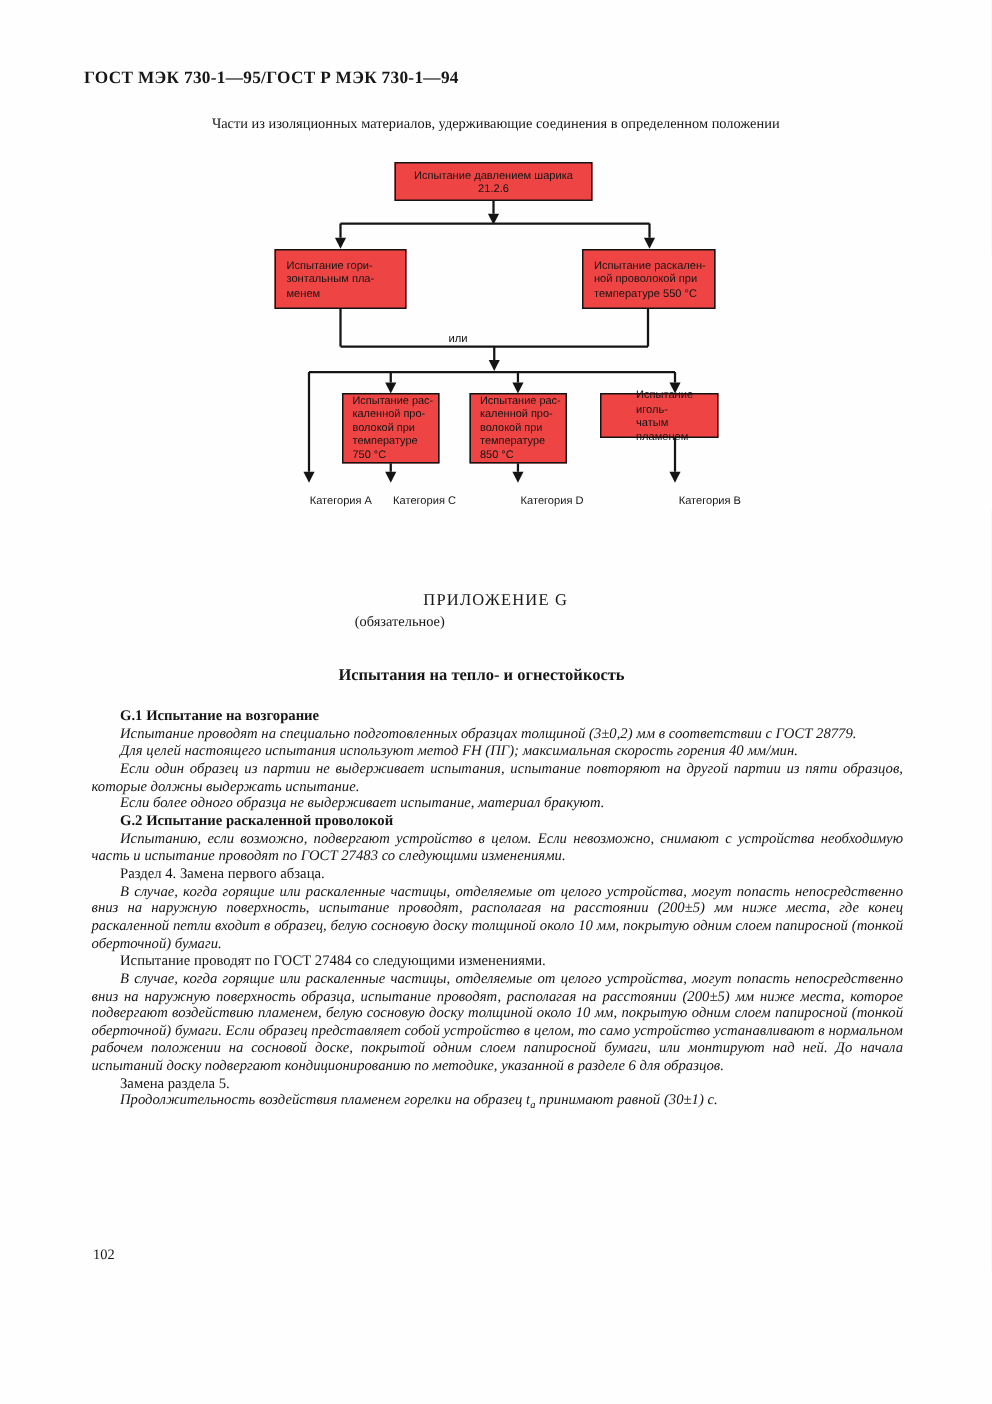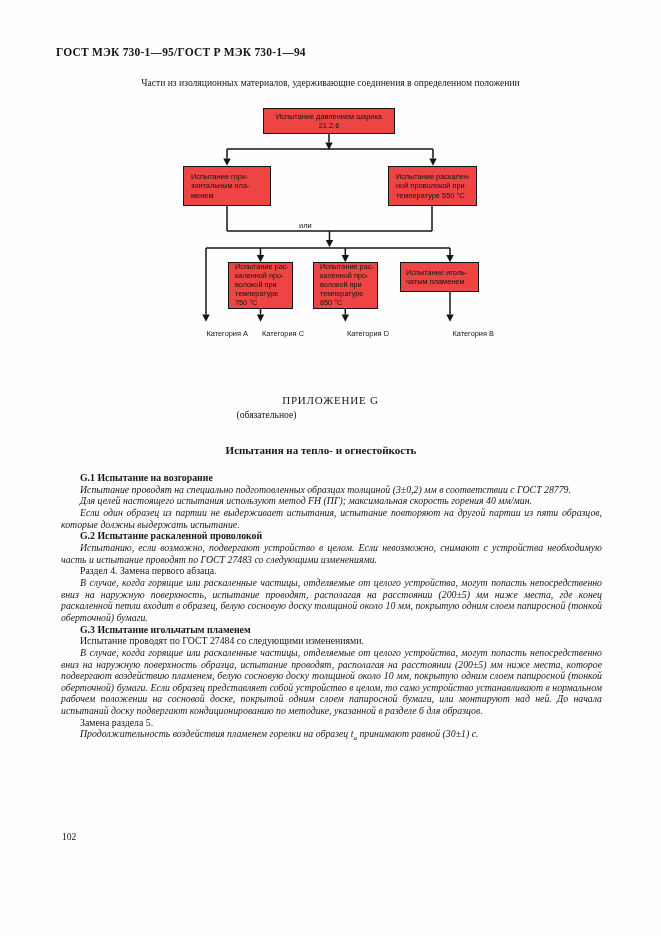--- a/index.html
+++ b/index.html
@@ -31,21 +31,21 @@
     color:#141414;
     white-space:pre-line;
     display:flex;flex-direction:column;justify-content:center;
     background:#ef4444;
   }
   .b-ball{left:263px;top:108px;width:132px;height:26px;text-align:center;align-items:center;}
   .b-flame{left:183px;top:166px;width:88px;height:40px;padding-left:7px;}
   .b-wire550{left:388px;top:166px;width:89px;height:40px;padding-left:7px;}
   .b-wire750{left:228px;top:262px;width:65px;height:47px;padding-left:6px;font-size:7.3px;line-height:8.9px;}
   .b-wire850{left:313px;top:262px;width:65px;height:47px;padding-left:6px;font-size:7.3px;line-height:8.9px;}
-  .b-needle{left:400px;top:262px;width:79px;height:30px;padding-left:5px;}
+  .b-needle{left:400px;top:262px;width:79px;height:30px;padding-left:23px;}
   .or-label{
     position:absolute;left:299px;top:180px;width:60px;text-align:left;
     font-family:"Liberation Sans","DejaVu Sans",sans-serif;font-size:7.5px;color:#141414;margin-top:41px;
   }
   .cat{
     position:absolute;top:329px;width:84px;text-align:right;
     font-family:"Liberation Sans","DejaVu Sans",sans-serif;font-size:7.4px;color:#141414;
     white-space:nowrap;
   }
   .cat-a{left:164px;} .cat-c{left:220px;} .cat-d{left:305px;} .cat-b{left:410px;}
@@ -145,25 +145,25 @@
 
   <div class="annex-name">ПРИЛОЖЕНИЕ G</div>
   <div class="annex-kind">(обязательное)</div>
   <div class="annex-title">Испытания на тепло- и огнестойкость</div>
 
   <div class="body-text">
     <p class="bd">G.1 Испытание на возгорание</p>
     <p class="it">Испытание проводят на специально подготовленных образцах толщиной (3±0,2) мм в соответствии с ГОСТ 28779.</p>
     <p class="it">Для целей настоящего испытания используют метод FH (ПГ); максимальная скорость горения 40 мм/мин.</p>
     <p class="it">Если один образец из партии не выдерживает испытания, испытание повторяют на другой партии из пяти образцов, которые должны выдержать испытание.</p>
+    <p class="it">Если более одного образца не выдерживает испытание, материал бракуют.</p>
     <p class="bd">G.2 Испытание раскаленной проволокой</p>
     <p class="it">Испытанию, если возможно, подвергают устройство в целом. Если невозможно, снимают с устройства необходимую часть и испытание проводят по ГОСТ 27483 со следующими изменениями.</p>
     <p class="rm">Раздел 4. Замена первого абзаца.</p>
     <p class="it">В случае, когда горящие или раскаленные частицы, отделяемые от целого устройства, могут попасть непосредственно вниз на наружную поверхность, испытание проводят, располагая на расстоянии (200±5) мм ниже места, где конец раскаленной петли входит в образец, белую сосновую доску толщиной около 10 мм, покрытую одним слоем папиросной (тонкой оберточной) бумаги.</p>
-    <p class="bd">G.3 Испытание игольчатым пламенем</p>
     <p class="rm">Испытание проводят по ГОСТ 27484 со следующими изменениями.</p>
     <p class="it">В случае, когда горящие или раскаленные частицы, отделяемые от целого устройства, могут попасть непосредственно вниз на наружную поверхность образца, испытание проводят, располагая на расстоянии (200±5) мм ниже места, которое подвергают воздействию пламенем, белую сосновую доску толщиной около 10 мм, покрытую одним слоем папиросной (тонкой оберточной) бумаги. Если образец представляет собой устройство в целом, то само устройство устанавливают в нормальном рабочем положении на сосновой доске, покрытой одним слоем папиросной бумаги, или монтируют над ней. До начала испытаний доску подвергают кондиционированию по методике, указанной в разделе 6 для образцов.</p>
     <p class="rm">Замена раздела 5.</p>
     <p class="it"><span>Продолжительность воздействия пламенем горелки на образец t</span><sub>a</sub><span> принимают равной (30±1) с.</span></p>
   </div>
 
   <div class="page-number">102</div>
 
 </div>
 

